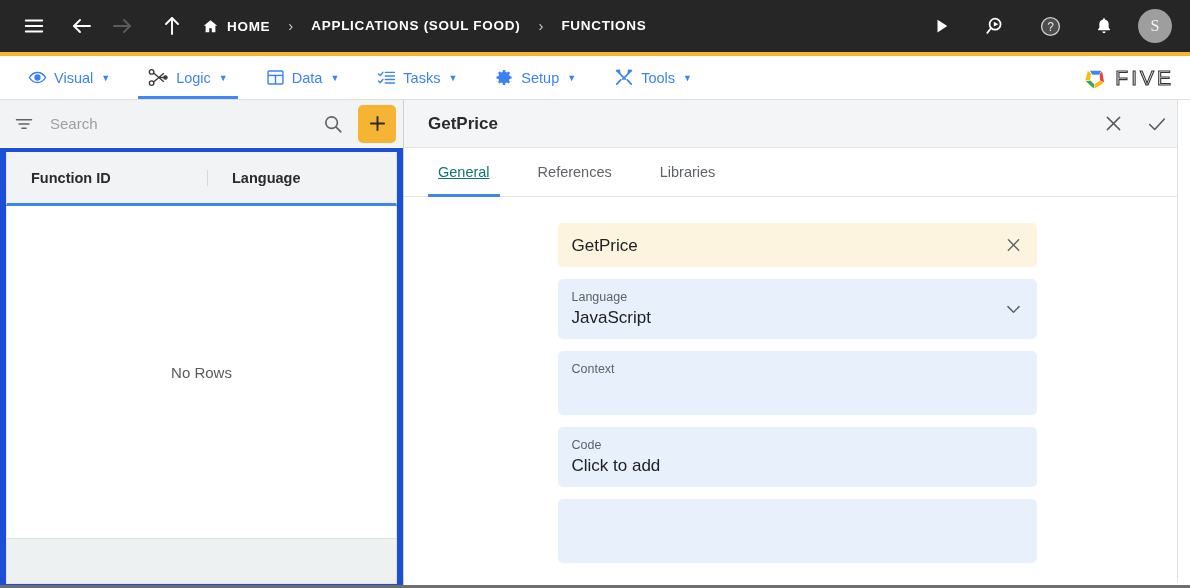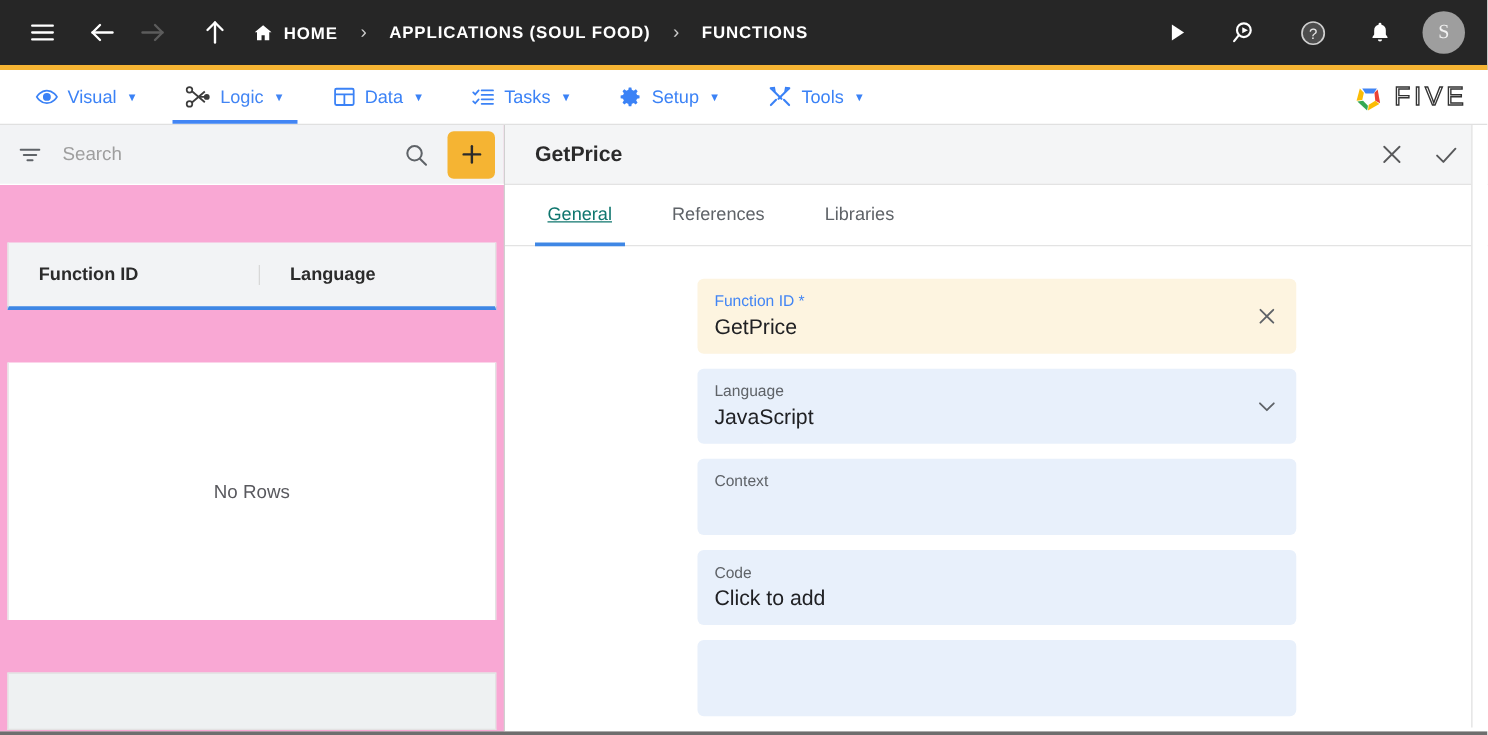--- a/index.html
+++ b/index.html
@@ -77,21 +77,21 @@
     font-family: "Liberation Sans", sans-serif;
   }
 
   
   .body { flex: 1 1 auto; display: flex; min-height: 0; }
 
   
   .sidebar {
     width: 404px; flex: 0 0 404px;
     display: flex; flex-direction: column;
-    border-right: 1px solid #d0d0d0; background: #f9a8d4; gap: 42px;
+    border-right: 1px solid #d0d0d0; background: #1d4ed8;
   }
   .search-bar {
     height: 48px; flex: 0 0 48px;
     background: #f2f3f5; display: flex; align-items: center;
     padding: 0 7px 0 14px; gap: 8px;
     border-bottom: 1px solid #ffffff;
   }
   .search-input {
     flex: 1 1 auto; border: none; outline: none; background: transparent;
     font-size: 15px; color: #3c3c3c; padding-left: 8px;
@@ -421,23 +421,20 @@
           <span>References</span>
         </div>
         <div class="tab">
           <span>Libraries</span>
         </div>
       </div>
 
       <div class="form-area">
 
         <div class="field focused">
-          <div class="field-label">
-            <span>Function ID</span><span class="req"> *</span>
-          </div>
           <div class="field-value">GetPrice</div>
           <span class="field-icon">
             <svg width="19" height="19" viewBox="0 0 24 24" stroke="currentColor" stroke-width="1.8" stroke-linecap="round">
                 <line x1="5.5" y1="5.5" x2="18.5" y2="18.5"></line>
                 <line x1="18.5" y1="5.5" x2="5.5" y2="18.5"></line>
               </svg>
           </span>
         </div>
 
         <div class="field">

